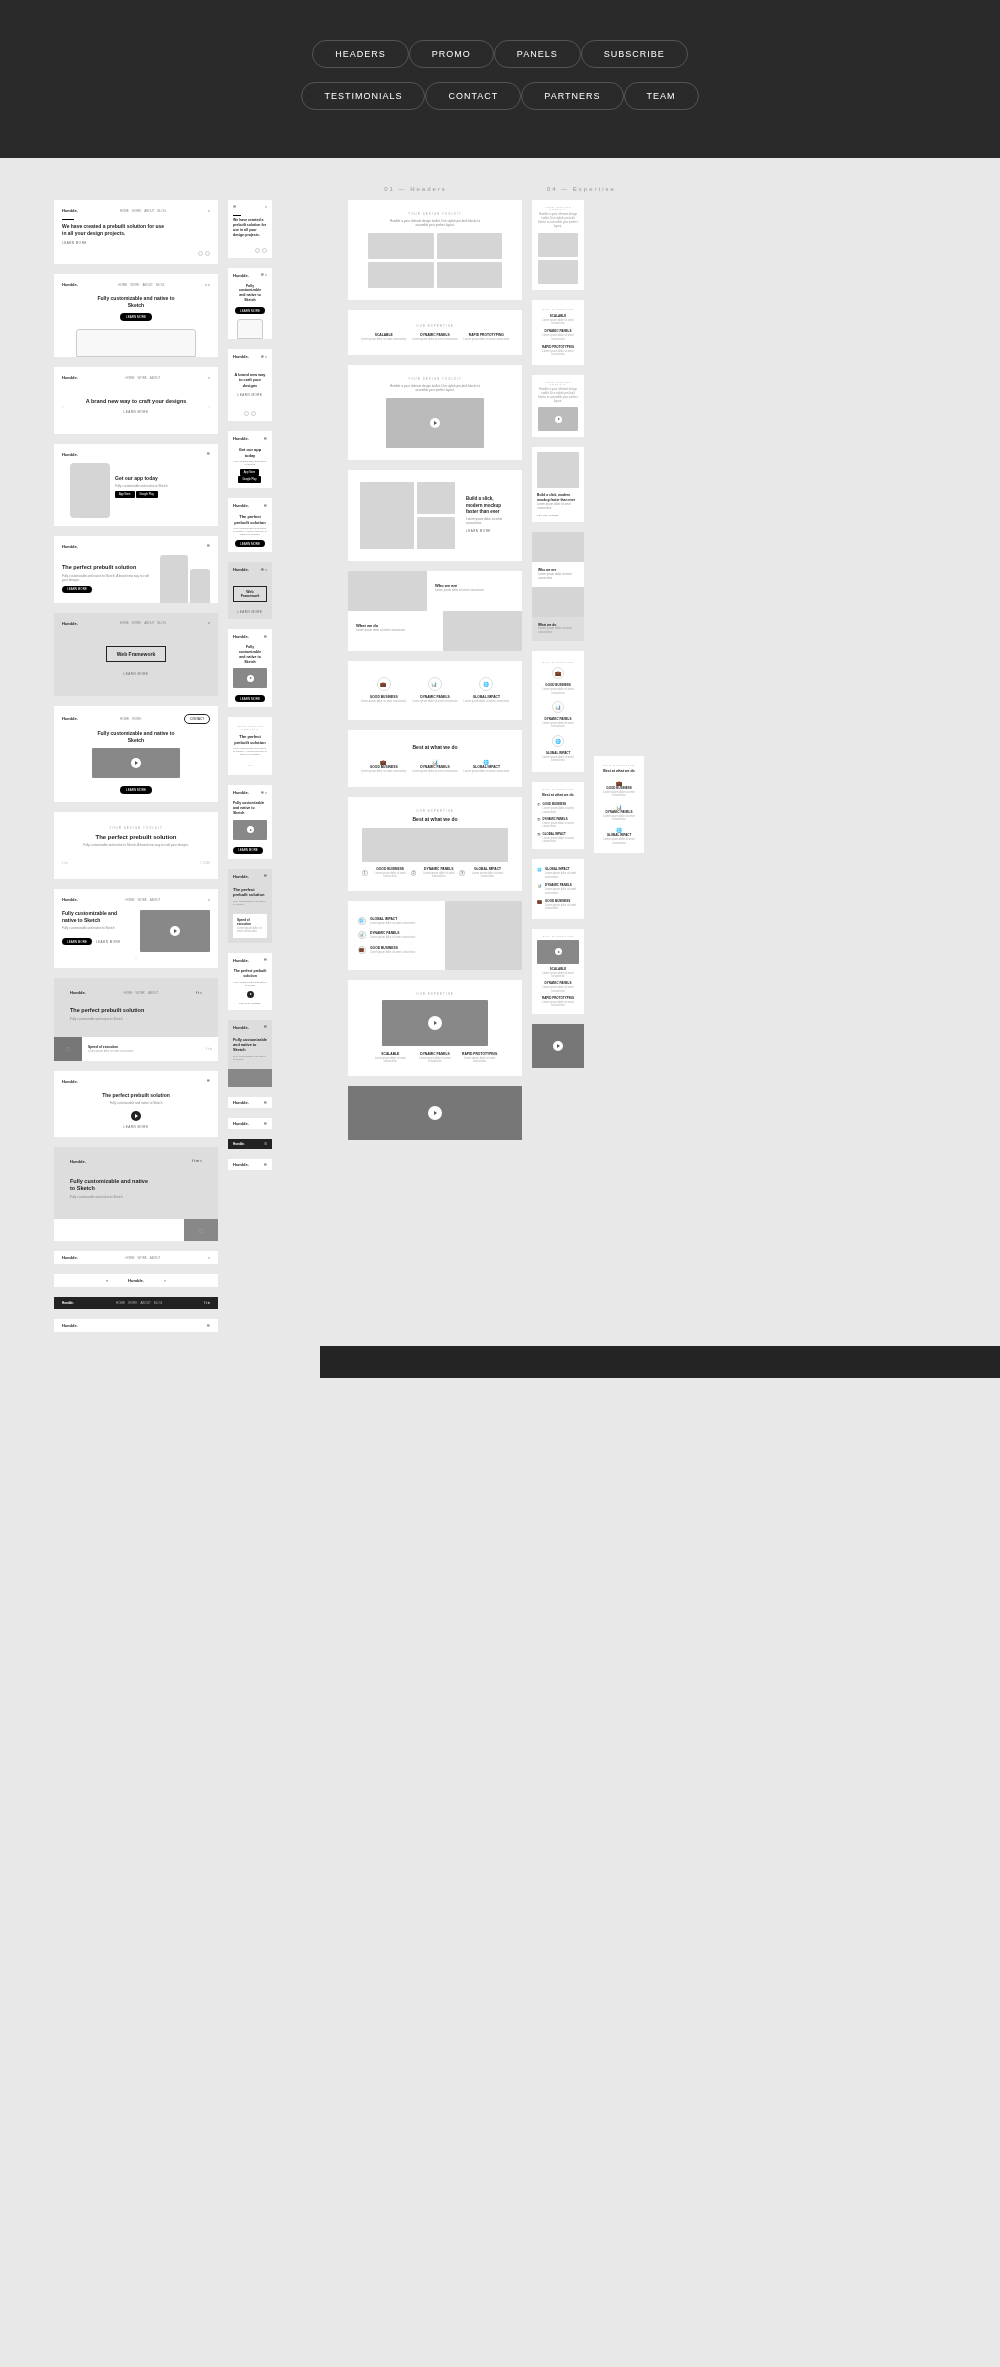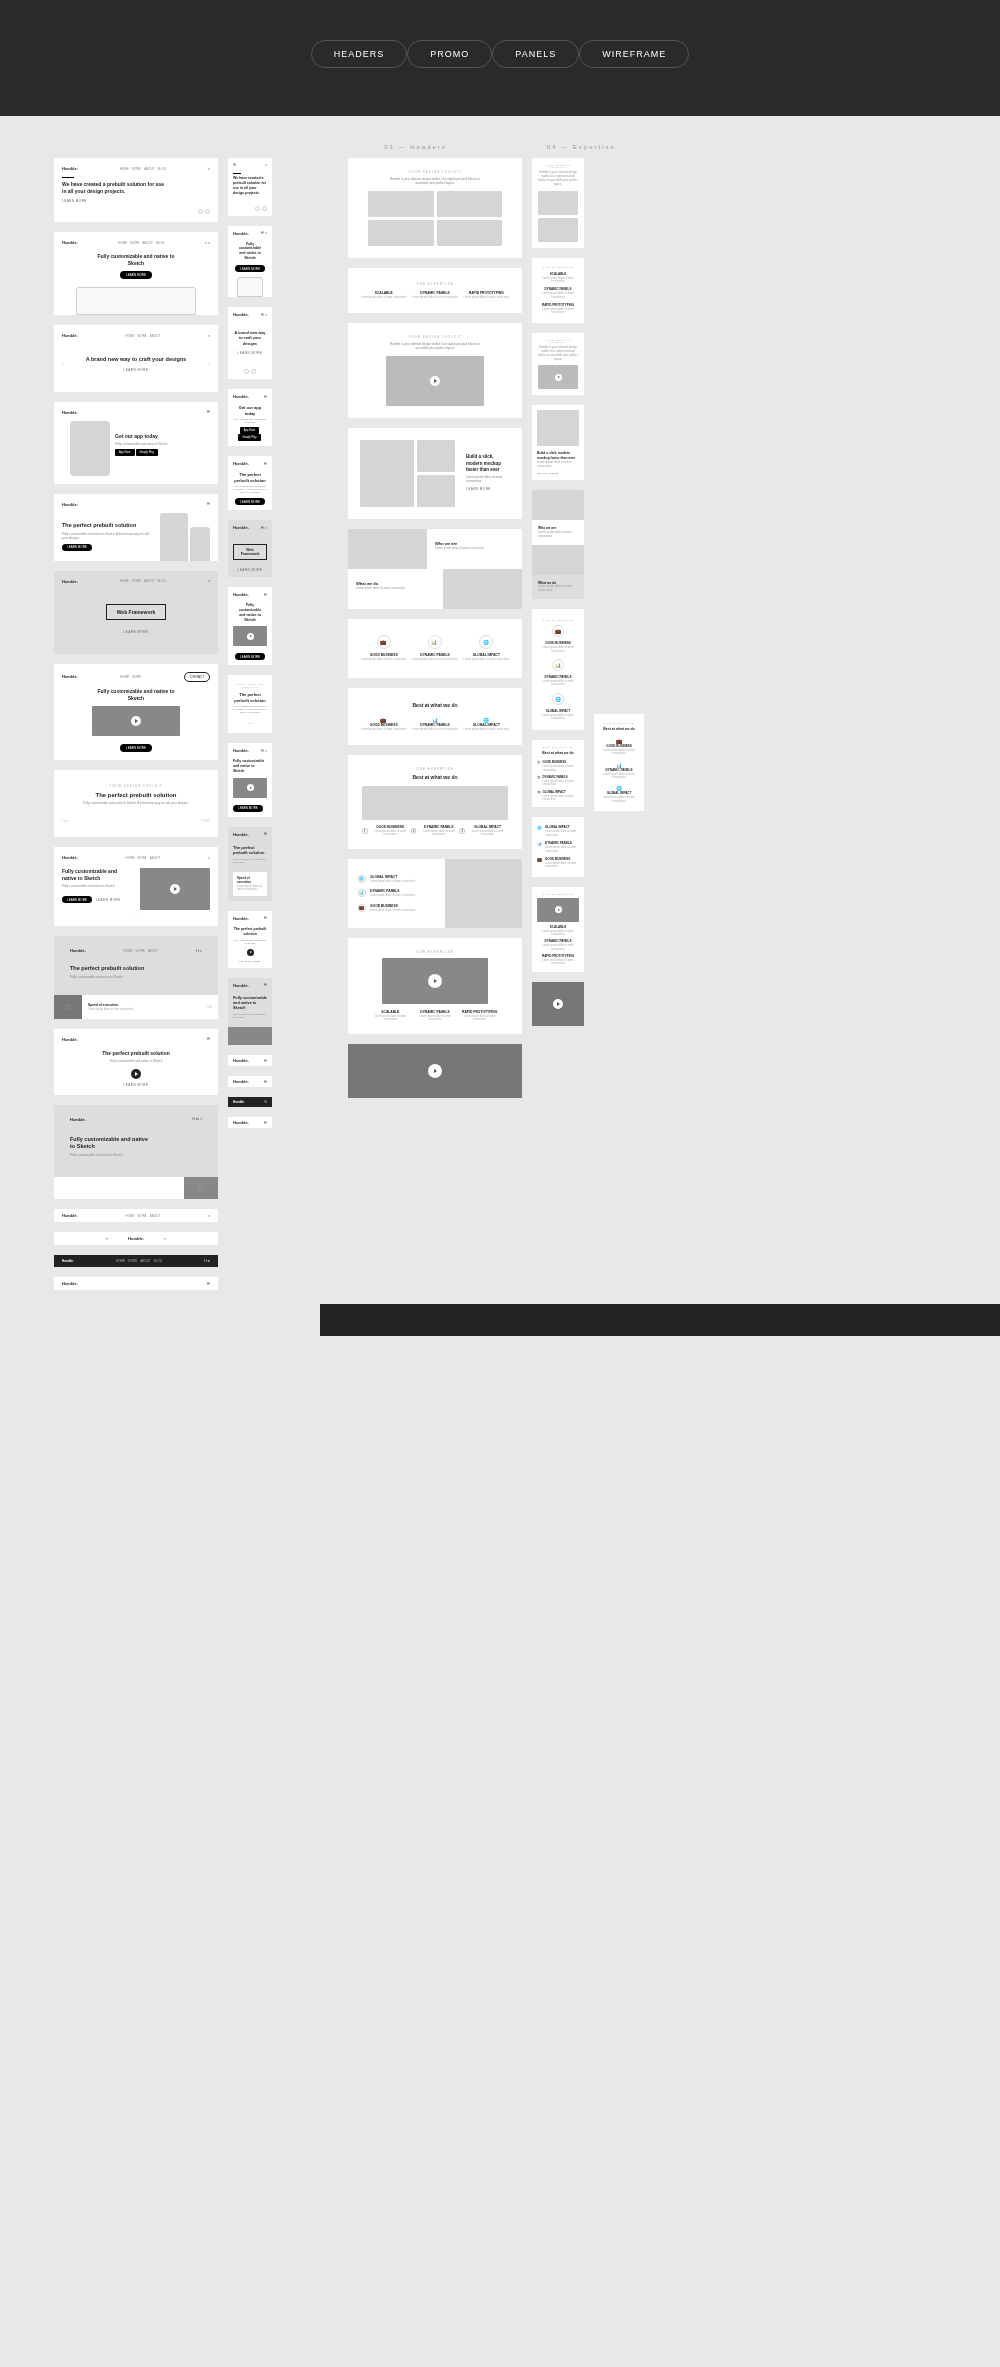--- a/index.html
+++ b/index.html
@@ -53,21 +53,27 @@
 .tiny { font-size:2.8px; color:#999; line-height:1.4; }
 </style>
 </head>
 <body>
 
 <div class="hero">
   <div class="pill-row">
     <div class="pill">HEADERS</div>
     <div class="pill">PROMO</div>
     <div class="pill">PANELS</div>
-    <div class="pill">WIREFRAME</div>
+    <div class="pill">SUBSCRIBE</div>
+  </div>
+  <div class="pill-row">
+    <div class="pill">TESTIMONIALS</div>
+    <div class="pill">CONTACT</div>
+    <div class="pill">PARTNERS</div>
+    <div class="pill">TEAM</div>
   </div>
 </div>
 
 <div style="display:flex; gap:100px; justify-content:center; padding-top:12px;">
   <div class="section-label">01 — Headers</div>
   <div class="section-label">04 — Expertise</div>
 </div>
 
 <div class="grid">
 

